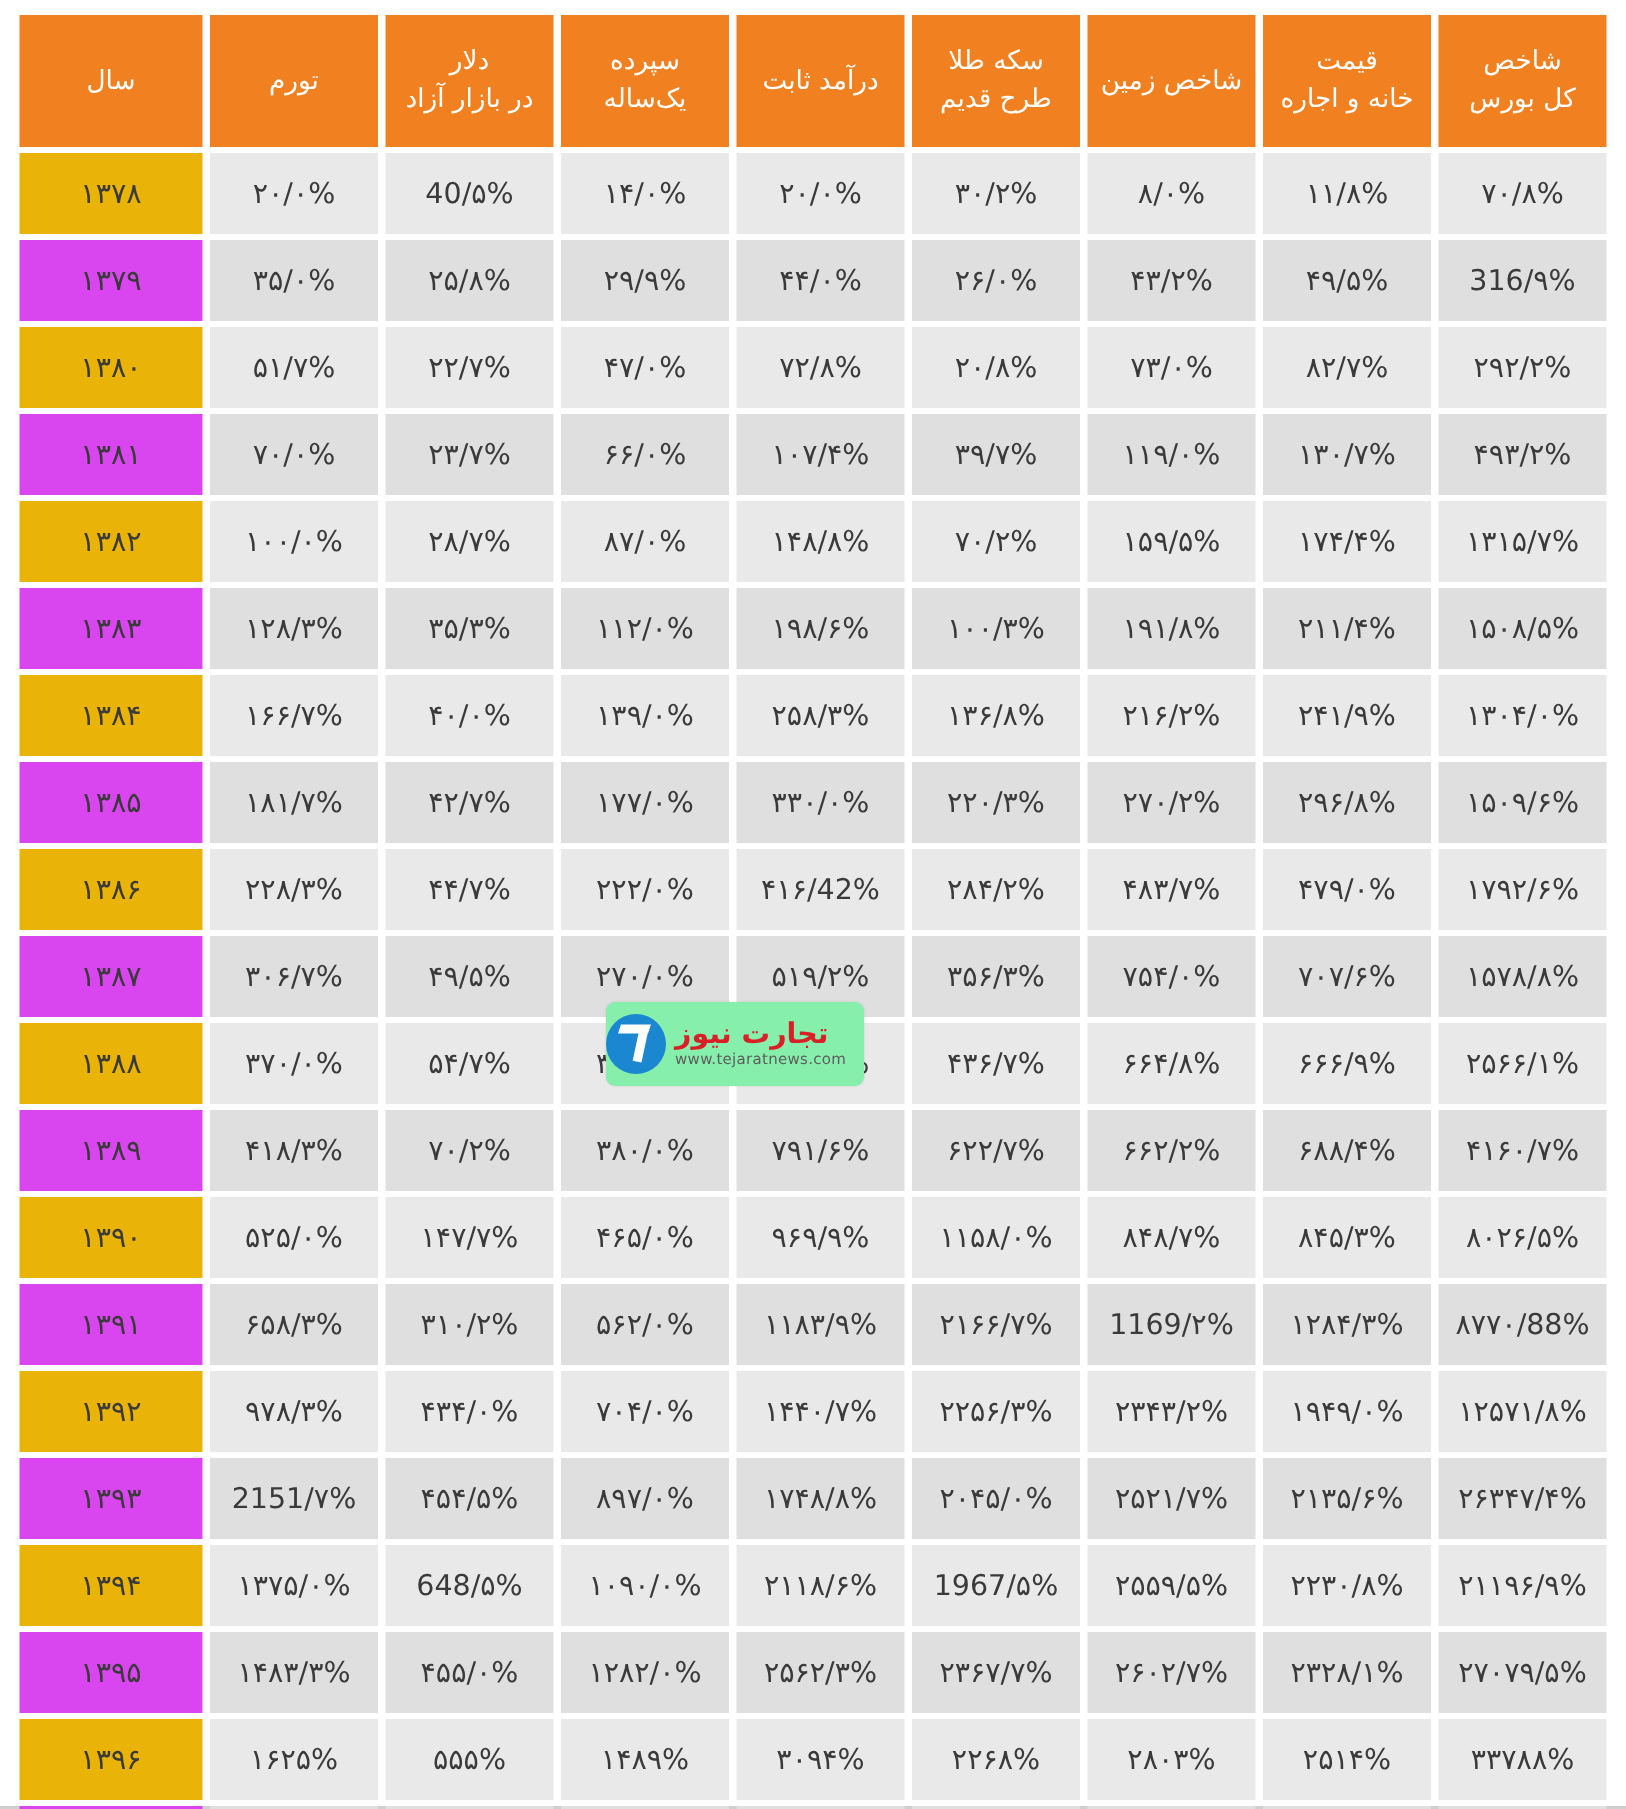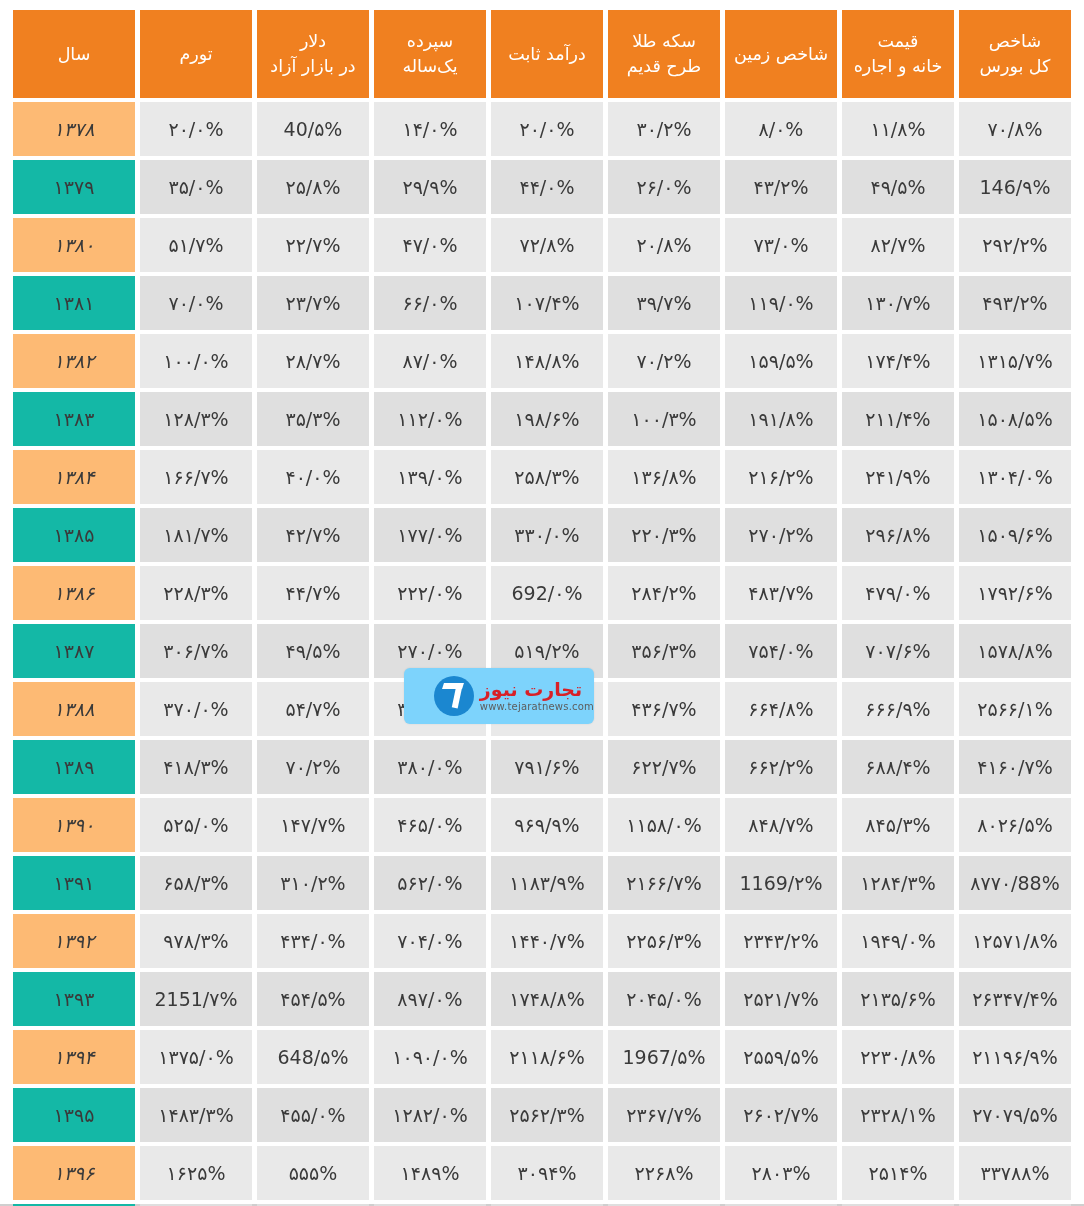--- a/index.html
+++ b/index.html
@@ -55,39 +55,39 @@
     color: #3a3a3a;
     height: 50px;
     padding: 2px 2px;
     white-space: nowrap;
     font-weight: normal;
   }
 
   tbody tr.row-odd td { background: #e9e9e9; }
   tbody tr.row-even td { background: #dfdfdf; }
 
-  tbody tr.row-odd  td.year-cell { background: #fdba74; font-style: italic; }
-  tbody tr.row-even td.year-cell { background: #14b8a6; margin-left: 23px; }
+  tbody tr.row-odd  td.year-cell { background: #eab308; }
+  tbody tr.row-even td.year-cell { background: #d946ef; margin-left: 23px; }
 
   col.col-year  { width: 122px; }
   col.col-data  { width: auto; }
 
   
   #watermark {
     position: absolute;
     left: 404px;
     top: 668px;
-    width: 190px;
+    width: 172px;
     height: 56px;
-    background: #7dd3fc;
+    background: #86efac;
     border-radius: 6px;
     display: flex;
     flex-direction: row-reverse;
     align-items: center;
-    justify-content: flex-end;
+    justify-content: flex-start;
     gap: 6px;
     box-shadow: 0 0 2px rgba(0,0,0,0.10);
     pointer-events: none;
     z-index: 5;
   }
   #watermark .wm-mark {
     width: 40px;
     height: 40px;
     flex: 0 0 40px;
     border-radius: 50%;
@@ -180,21 +180,21 @@
           <td>۱۱/۸%</td>
           <td>۸/۰%</td>
           <td>۳۰/۲%</td>
           <td>۲۰/۰%</td>
           <td>۱۴/۰%</td>
           <td>40/۵%</td>
           <td>۲۰/۰%</td>
           <td class="year-cell">۱۳۷۸</td>
         </tr>
         <tr class="row-even">
-          <td>146/۹%</td>
+          <td>316/۹%</td>
           <td>۴۹/۵%</td>
           <td>۴۳/۲%</td>
           <td>۲۶/۰%</td>
           <td>۴۴/۰%</td>
           <td>۲۹/۹%</td>
           <td>۲۵/۸%</td>
           <td>۳۵/۰%</td>
           <td class="year-cell">۱۳۷۹</td>
         </tr>
         <tr class="row-odd">
@@ -261,21 +261,21 @@
           <td>۱۷۷/۰%</td>
           <td>۴۲/۷%</td>
           <td>۱۸۱/۷%</td>
           <td class="year-cell">۱۳۸۵</td>
         </tr>
         <tr class="row-odd">
           <td>۱۷۹۲/۶%</td>
           <td>۴۷۹/۰%</td>
           <td>۴۸۳/۷%</td>
           <td>۲۸۴/۲%</td>
-          <td>692/۰%</td>
+          <td>۴۱۶/42%</td>
           <td>۲۲۲/۰%</td>
           <td>۴۴/۷%</td>
           <td>۲۲۸/۳%</td>
           <td class="year-cell">۱۳۸۶</td>
         </tr>
         <tr class="row-even">
           <td>۱۵۷۸/۸%</td>
           <td>۷۰۷/۶%</td>
           <td>۷۵۴/۰%</td>
           <td>۳۵۶/۳%</td>

